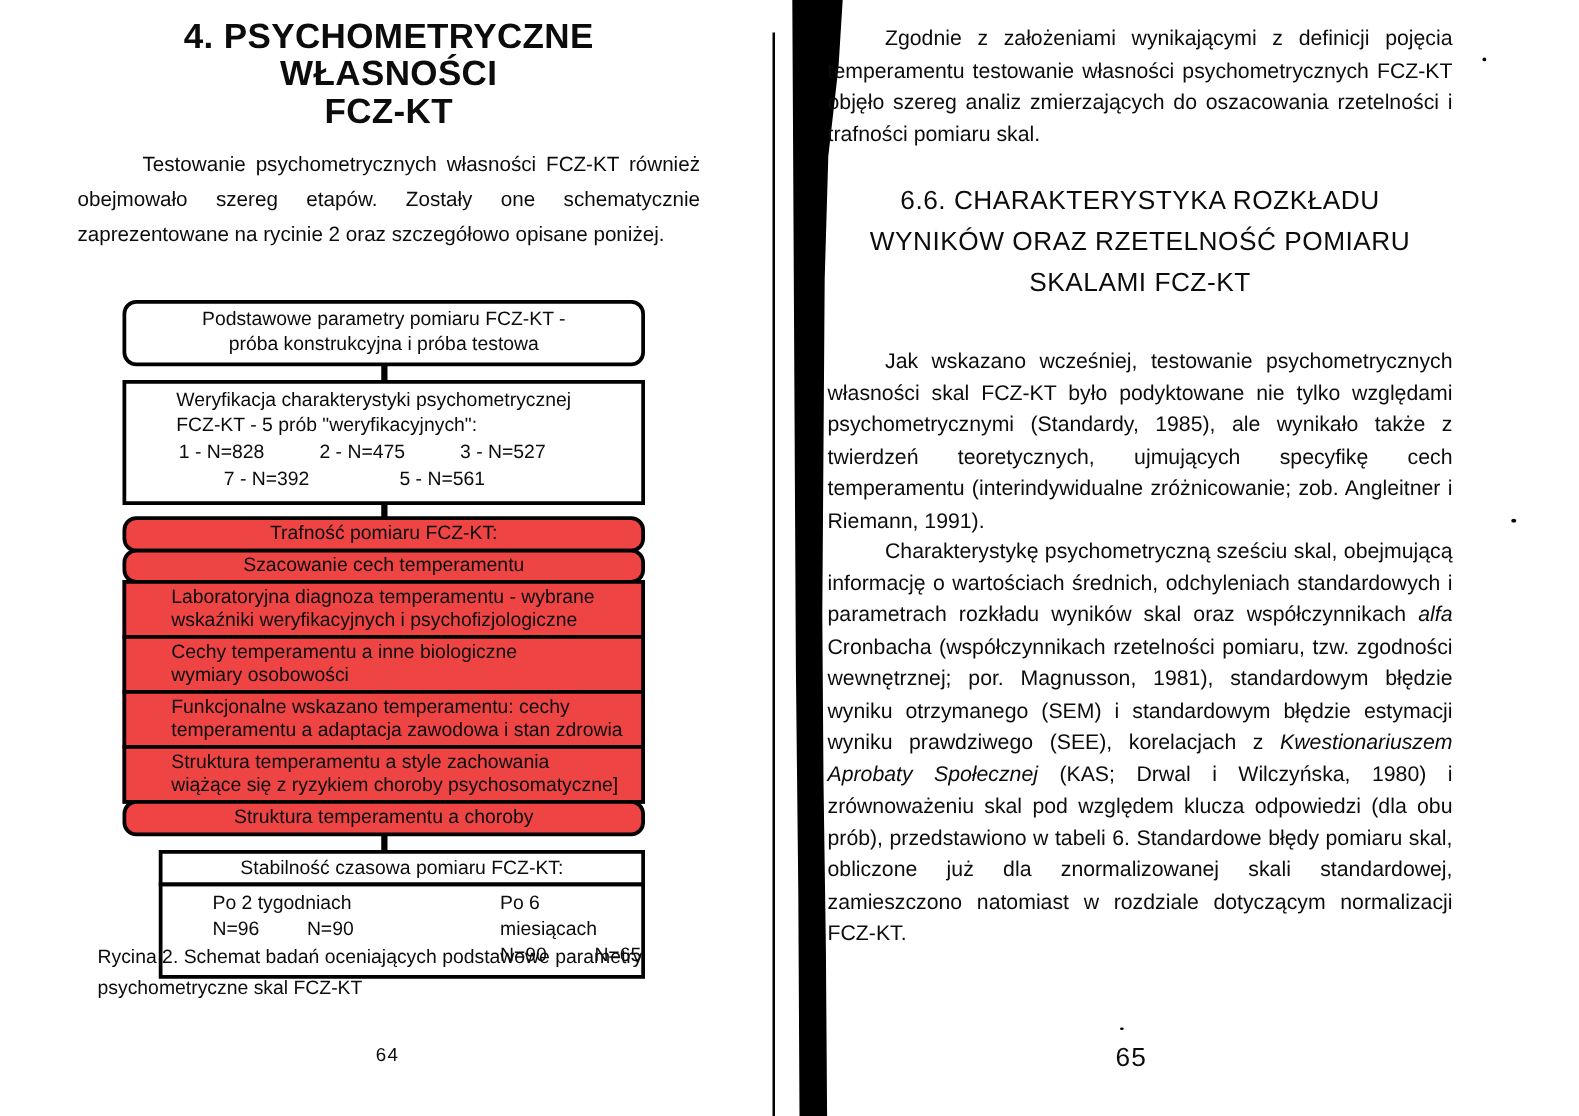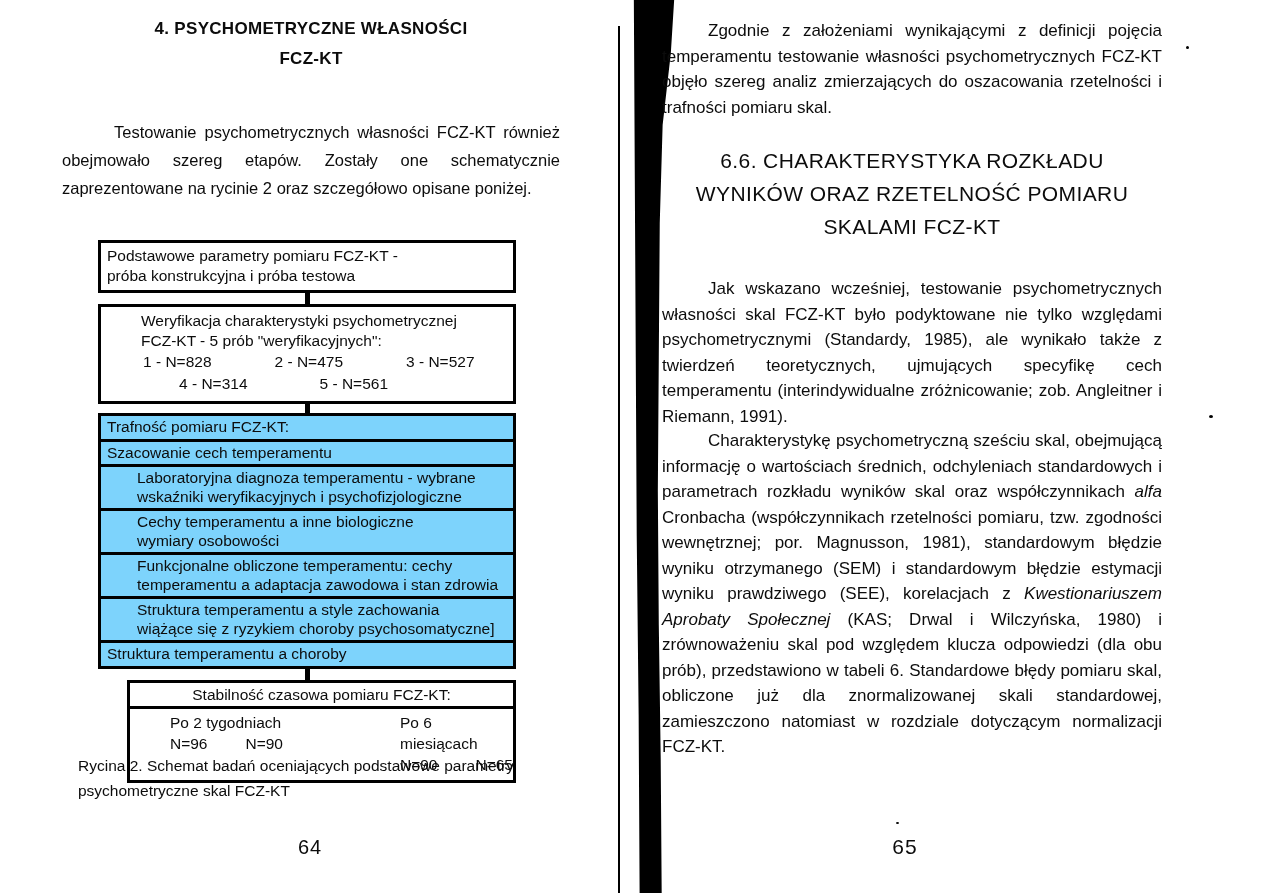--- a/index.html
+++ b/index.html
@@ -3,48 +3,48 @@
 <meta charset="utf-8">
 <style>
   html,body{margin:0;padding:0;background:#888;}
   .spread{
     position:relative;width:1263px;height:893px;background:#ffffff;
     overflow:hidden;font-family:"Liberation Sans", sans-serif;color:#0c0c0c;
     -webkit-font-smoothing:antialiased;
   }
   
   .chapter-title{position:absolute;left:62px;top:14px;width:498px;text-align:center;
-    font-size:17px;font-weight:bold;line-height:30px;letter-spacing:.3px;margin:0;}
+    font-size:28px;font-weight:bold;line-height:30px;letter-spacing:.3px;margin:0;}
   .chapter-title span{display:block;}
   .intro{position:absolute;left:62px;top:118px;width:498px;margin:0;
     font-size:16.5px;line-height:28px;text-align:justify;text-indent:52px;}
   .flowchart{position:absolute;left:98px;top:240px;width:418px;font-size:15.5px;}
   .fc-box{border:3px solid #000;box-sizing:border-box;background:#fff;}
   .fc-box .ln{display:block;line-height:20px;}
-  .fc-center{text-align:left;}
+  .fc-center{text-align:center;border-radius:11px;}
   .fc-box1{padding:3px 6px 4px;}
   .fc-box2{padding:4px 6px 6px 40px;margin-top:-1px;}
-  .fc-samples1{display:flex;gap:63px;padding-left:2px;line-height:22px;}
+  .fc-samples1{display:flex;gap:44px;padding-left:2px;line-height:22px;}
   .fc-samples2{display:flex;gap:72px;padding-left:38px;line-height:22px;}
   .fc-connector{width:5px;height:13px;background:#000;margin:-1px auto;position:relative;z-index:2;}
-  .fc-row{border:3px solid #000;box-sizing:border-box;margin-top:-3px;background:#7dd3fc;padding:2px 6px;}
+  .fc-row{border:3px solid #000;box-sizing:border-box;margin-top:-3px;background:#ef4444;padding:2px 6px;}
   .fc-row .ln{display:block;line-height:18.5px;}
   .fc-row.left{padding-left:36px;}
   .fc-stability{margin-top:-1px;padding-left:29px;}
   .fc-stab-header{border:3px solid #000;padding:2px 6px;text-align:center;line-height:19px;}
   .fc-stab-body{border:3px solid #000;border-top:none;margin-top:-3px;border-top:3px solid #000;
     display:flex;padding:3px 0 5px;}
   .fc-stab-col{line-height:21px;}
   .fc-stab-col .vals{display:flex;gap:38px;}
   .col-a{margin-left:40px;width:200px;}
   .col-b{margin-left:42px;}
   .figure-caption{position:absolute;left:78px;top:753px;width:476px;margin:0;
     font-size:15.5px;line-height:25px;text-align:left;}
   .pagenum-left{position:absolute;left:280px;top:836px;width:60px;text-align:center;
-    font-size:20px;letter-spacing:1px;}
+    font-size:15px;letter-spacing:1px;}
   
   .gutter-line{position:absolute;left:618px;top:26px;width:2px;height:867px;background:#000;}
   .gutter-band{position:absolute;left:630px;top:0;width:48px;height:893px;background:#000;
     clip-path:polygon(8% 0%,92% 0%,85% 6%,68% 14%,62% 25%,60% 40%,58% 55%,60% 70%,64% 85%,66% 100%,20% 100%,18% 80%,14% 60%,12% 40%,10% 20%);}
   
   .rp{position:absolute;left:662px;width:500px;margin:0;font-size:17px;line-height:25.5px;
     text-align:justify;}
   .rp-indent{text-indent:46px;}
   .rp1{top:18px;}
   .section-heading{position:absolute;left:662px;top:144px;width:500px;margin:0;
@@ -84,21 +84,21 @@
 
     <div class="fc-box fc-box2">
       <span class="ln">Weryfikacja charakterystyki psychometrycznej</span>
       <span class="ln">FCZ-KT - 5 prób "weryfikacyjnych":</span>
       <div class="fc-samples1">
         <span>1 - N=828</span>
         <span>2 - N=475</span>
         <span>3 - N=527</span>
       </div>
       <div class="fc-samples2">
-        <span>4 - N=314</span>
+        <span>7 - N=392</span>
         <span>5 - N=561</span>
       </div>
     </div>
 
     <div class="fc-connector"></div>
 
     <div class="fc-validity">
       <div class="fc-row fc-center">
         <span class="ln">Trafność pomiaru FCZ-KT:</span>
       </div>
@@ -107,21 +107,21 @@
       </div>
       <div class="fc-row left">
         <span class="ln">Laboratoryjna diagnoza temperamentu - wybrane</span>
         <span class="ln">wskaźniki weryfikacyjnych i psychofizjologiczne</span>
       </div>
       <div class="fc-row left">
         <span class="ln">Cechy temperamentu a inne biologiczne</span>
         <span class="ln">wymiary osobowości</span>
       </div>
       <div class="fc-row left">
-        <span class="ln">Funkcjonalne obliczone temperamentu: cechy</span>
+        <span class="ln">Funkcjonalne wskazano temperamentu: cechy</span>
         <span class="ln">temperamentu a adaptacja zawodowa i stan zdrowia</span>
       </div>
       <div class="fc-row left">
         <span class="ln">Struktura temperamentu a style zachowania</span>
         <span class="ln">wiążące się z ryzykiem choroby psychosomatyczne]</span>
       </div>
       <div class="fc-row fc-center">
         <span class="ln">Struktura temperamentu a choroby</span>
       </div>
     </div>

